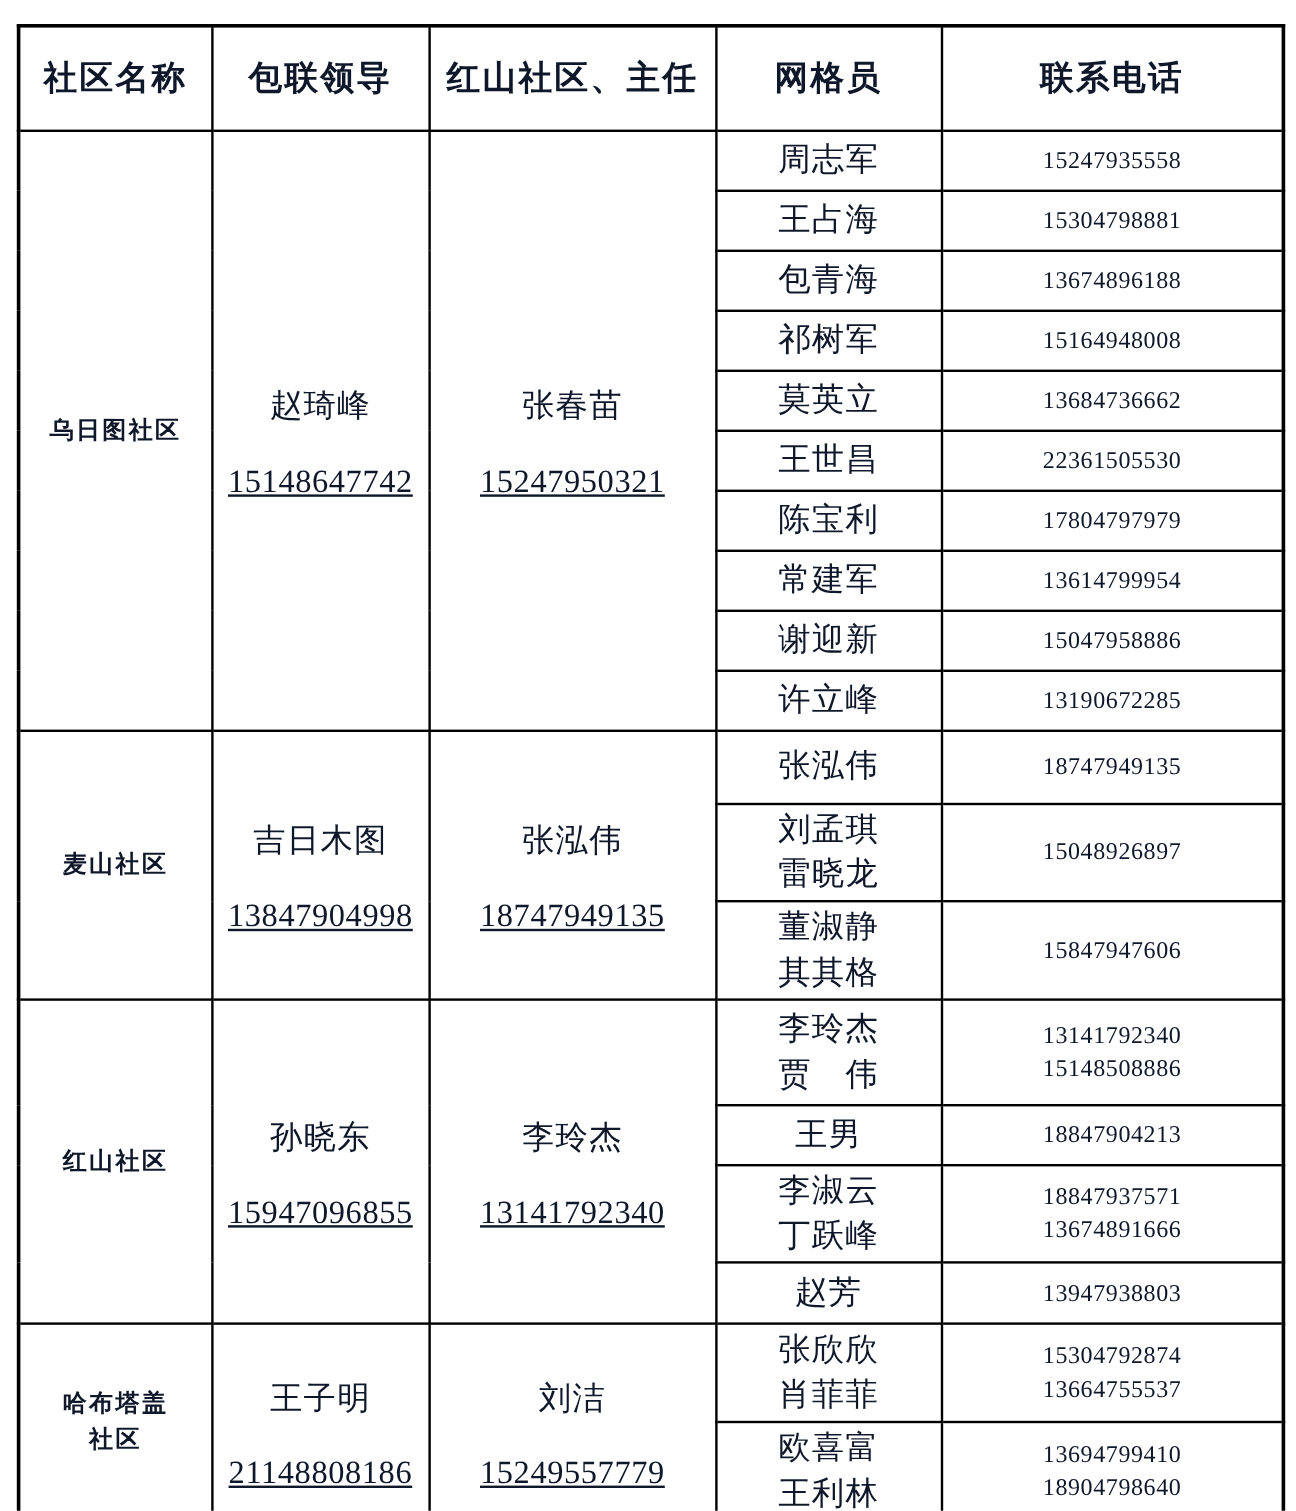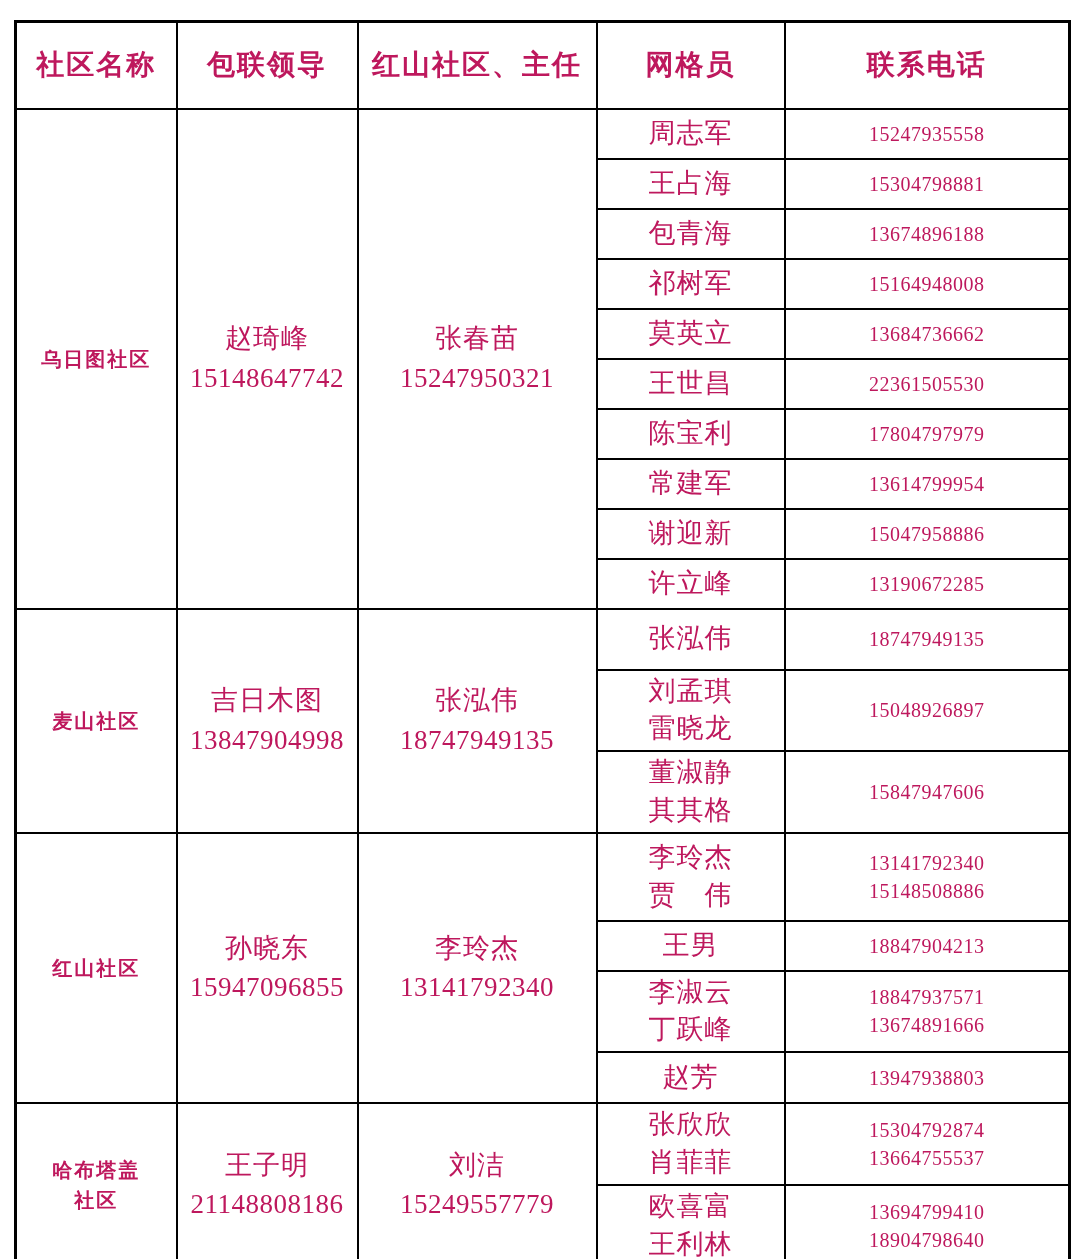--- a/index.html
+++ b/index.html
@@ -6,21 +6,21 @@
     margin: 0;
     padding: 0;
     background: #ffffff;
   }
   .page {
     position: relative;
     width: 1080px;
     height: 1259px;
     background: #ffffff;
     font-family: "Liberation Serif", "DejaVu Serif", serif;
-    color: #be185d;
+    color: #0f172a;
   }
   table.contact-table {
     position: absolute;
     left: 14px;
     top: 20px;
     width: 1054px;
     border-collapse: collapse;
     table-layout: fixed;
     border: 3px solid #000000;
   }
@@ -45,23 +45,25 @@
     letter-spacing: 2px;
     white-space: pre-line;
     line-height: 1.5;
   }
   td.person {
     font-size: 27px;
     line-height: 1.45;
   }
   .cell-line {
     letter-spacing: 1px;
+    margin-top: 23px;
   }
   .cell-line.num {
     letter-spacing: 0.5px;
+    text-decoration: underline;
   }
   td.wname {
     font-size: 27px;
     letter-spacing: 1px;
     white-space: pre-line;
     line-height: 1.4;
   }
   td.wphone {
     font-size: 20px;
     letter-spacing: 0.5px;

